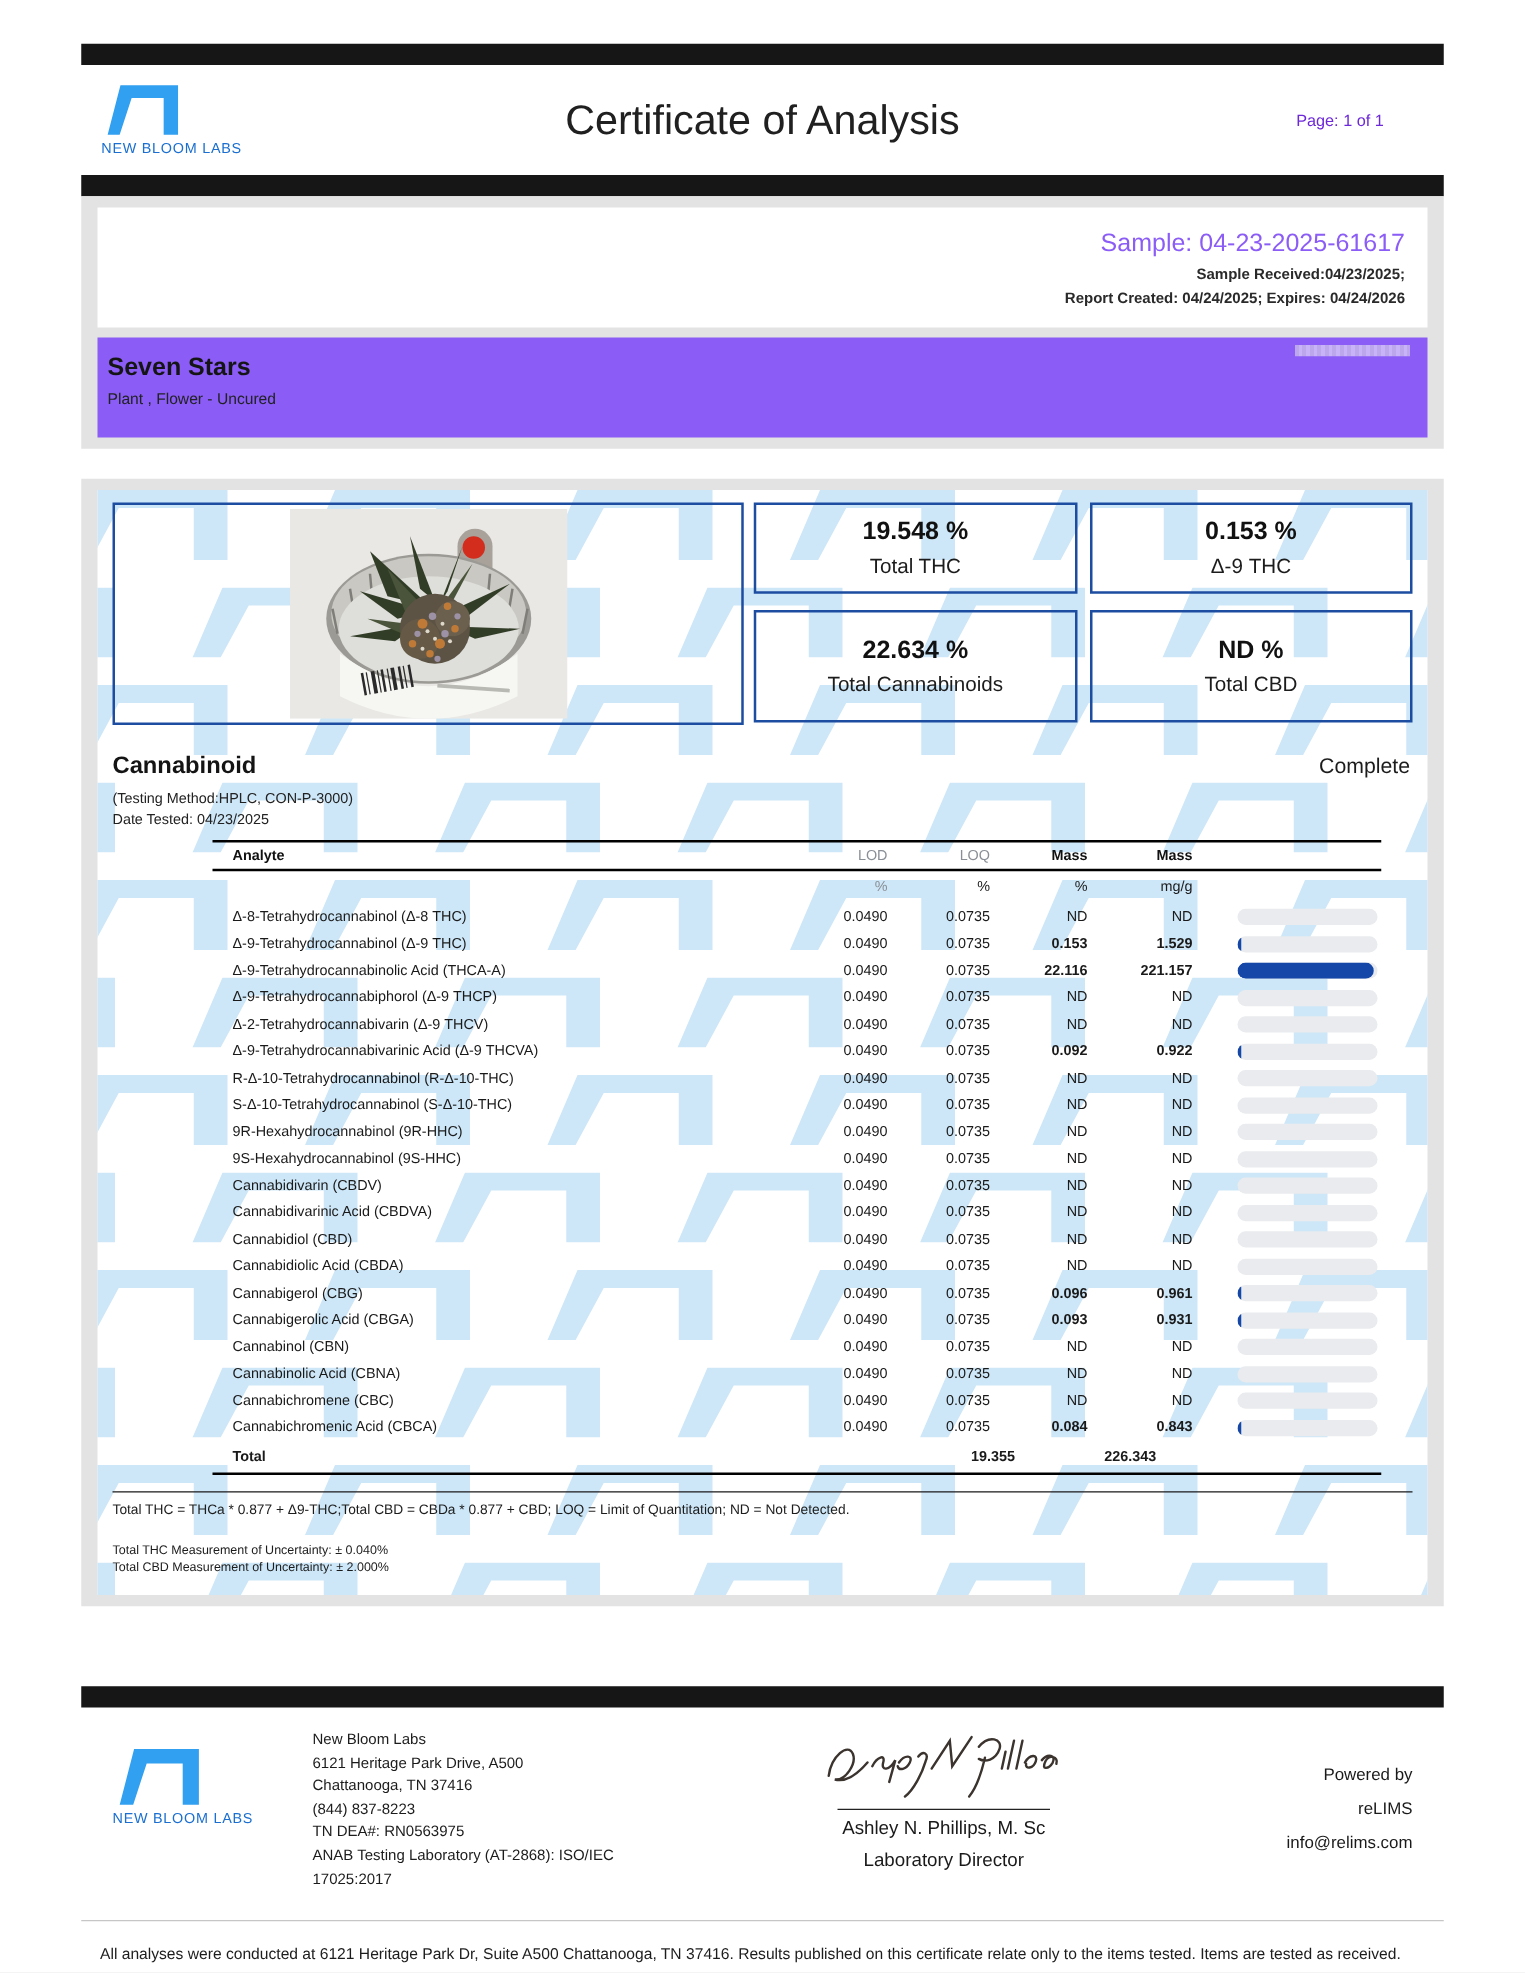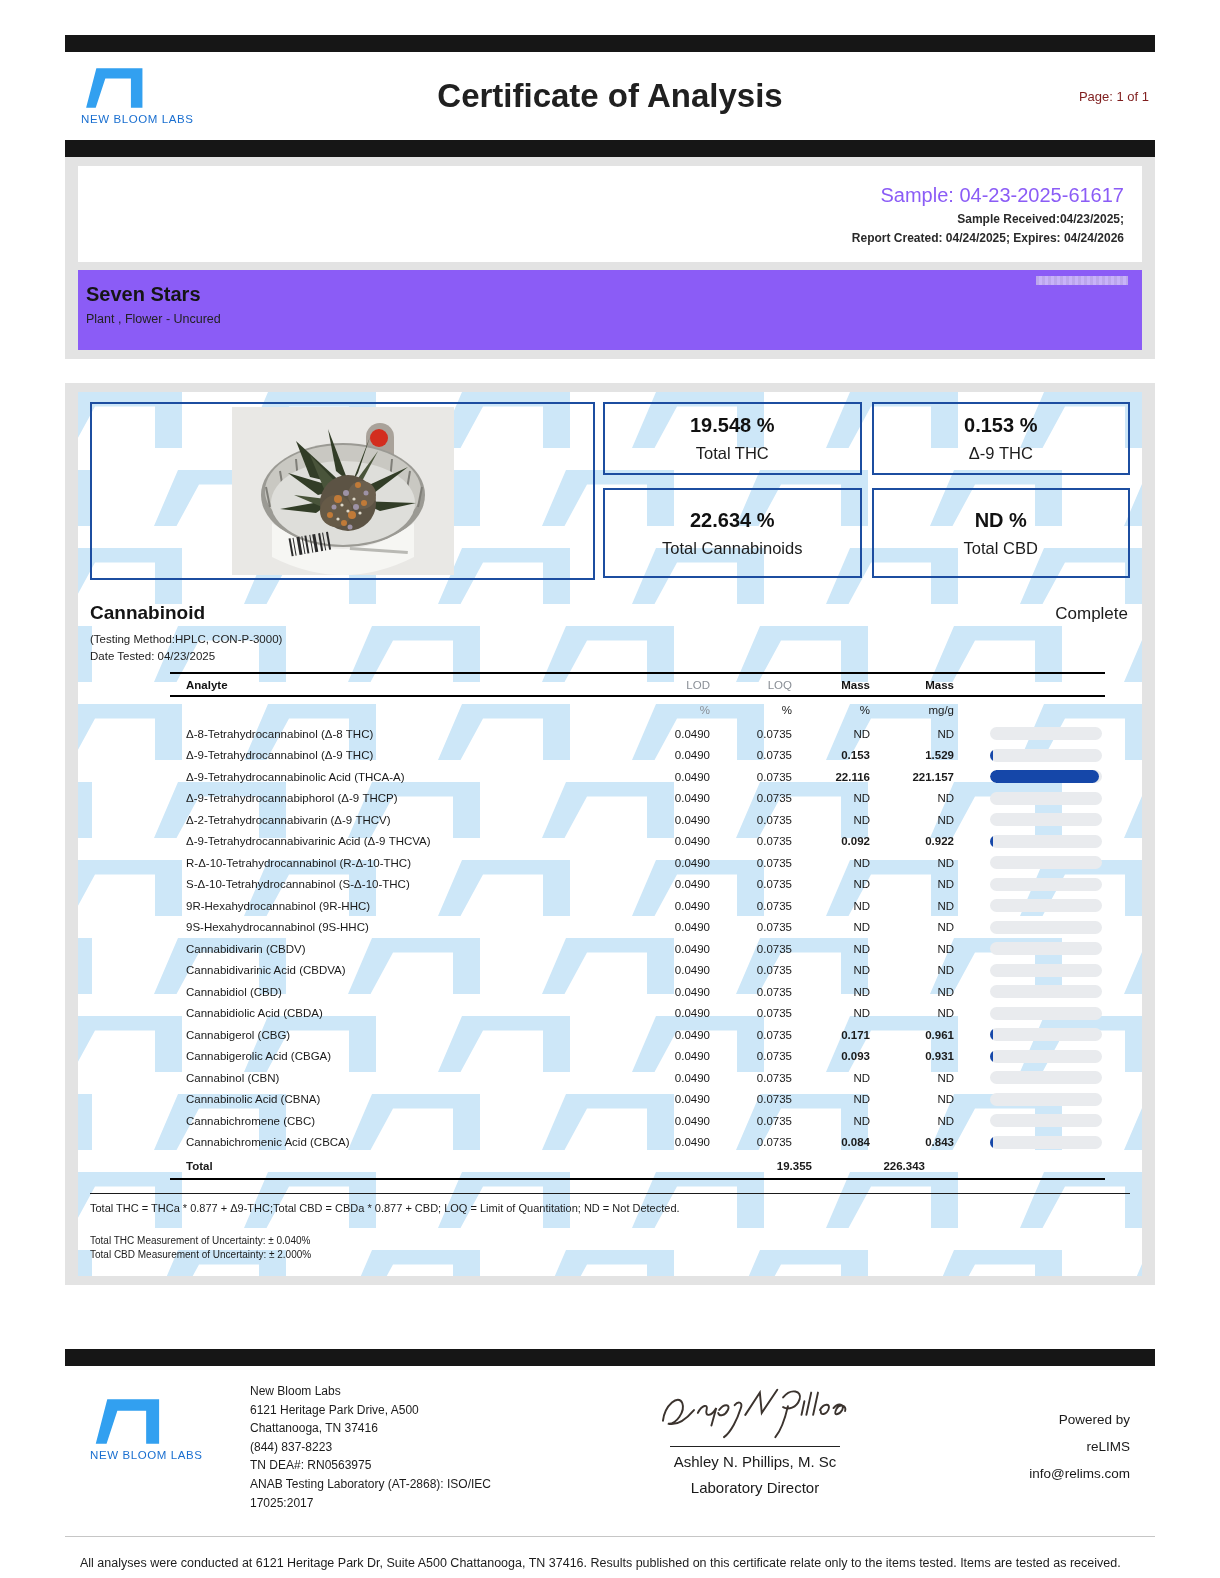--- a/index.html
+++ b/index.html
@@ -7,22 +7,22 @@
   .page { width:1220px; height:1578px; background:#fff; position:relative; overflow:hidden; }
   .content { margin:0 65px; width:1090px; }
   .topgap { height:35px; }
   .blackbar { height:17px; background:#161616; }
 
   
   .header-row { height:88px; display:flex; align-items:center; }
   .logo-block { width:160px; padding-left:16px; display:flex; flex-direction:column; align-items:flex-start; }
   .logo-mark { width:64px; height:42px; }
   .logo-word { font-size:11.5px; letter-spacing:.6px; color:#1a6fd0; margin-top:4px; white-space:nowrap; }
-  .doc-title { flex:1; text-align:center; font-size:33px; font-weight:bold; color:#202020; }
-  .page-num { width:160px; text-align:right; font-size:13px; color:#7f1d1d; padding-right:6px; }
+  .doc-title { flex:1; text-align:center; font-size:33px; font-weight:normal; color:#202020; }
+  .page-num { width:160px; text-align:center; font-size:13px; color:#6d28d9; padding-right:6px; }
 
   
   .gray { background:#e3e3e3; padding:9px 13px; }
   .sample-box { background:#fff; height:96px; display:flex; flex-direction:column; justify-content:center; align-items:flex-end; padding-right:18px; gap:5px; }
   .sample-id { font-size:20px; color:#8b5cf6; }
   .sample-sub { font-size:12px; font-weight:bold; color:#2a2a2a; }
   .gray-gap { height:8px; }
   .product-box { background:#8b5cf6; height:80px; padding:13px 8px; position:relative; }
   .product-name { font-size:20px; font-weight:bold; color:#151515; }
   .product-type { font-size:12.5px; margin-top:6px; color:#222; }
@@ -695,21 +695,21 @@
       <div class="bar-track">
         
       </div>
     </div>
   </div>
 
   <div class="trow">
     <div class="c-analyte">Cannabigerol (CBG)</div>
     <div class="c-lod">0.0490</div>
     <div class="c-loq">0.0735</div>
-    <div class="c-mass bold">0.171</div>
+    <div class="c-mass bold">0.096</div>
     <div class="c-mg bold">0.961</div>
     <div class="c-bar">
       <div class="bar-track">
         <div class="bar-fill" style="width: 0.45%;"></div>
       </div>
     </div>
   </div>
 
   <div class="trow">
     <div class="c-analyte">Cannabigerolic Acid (CBGA)</div>

